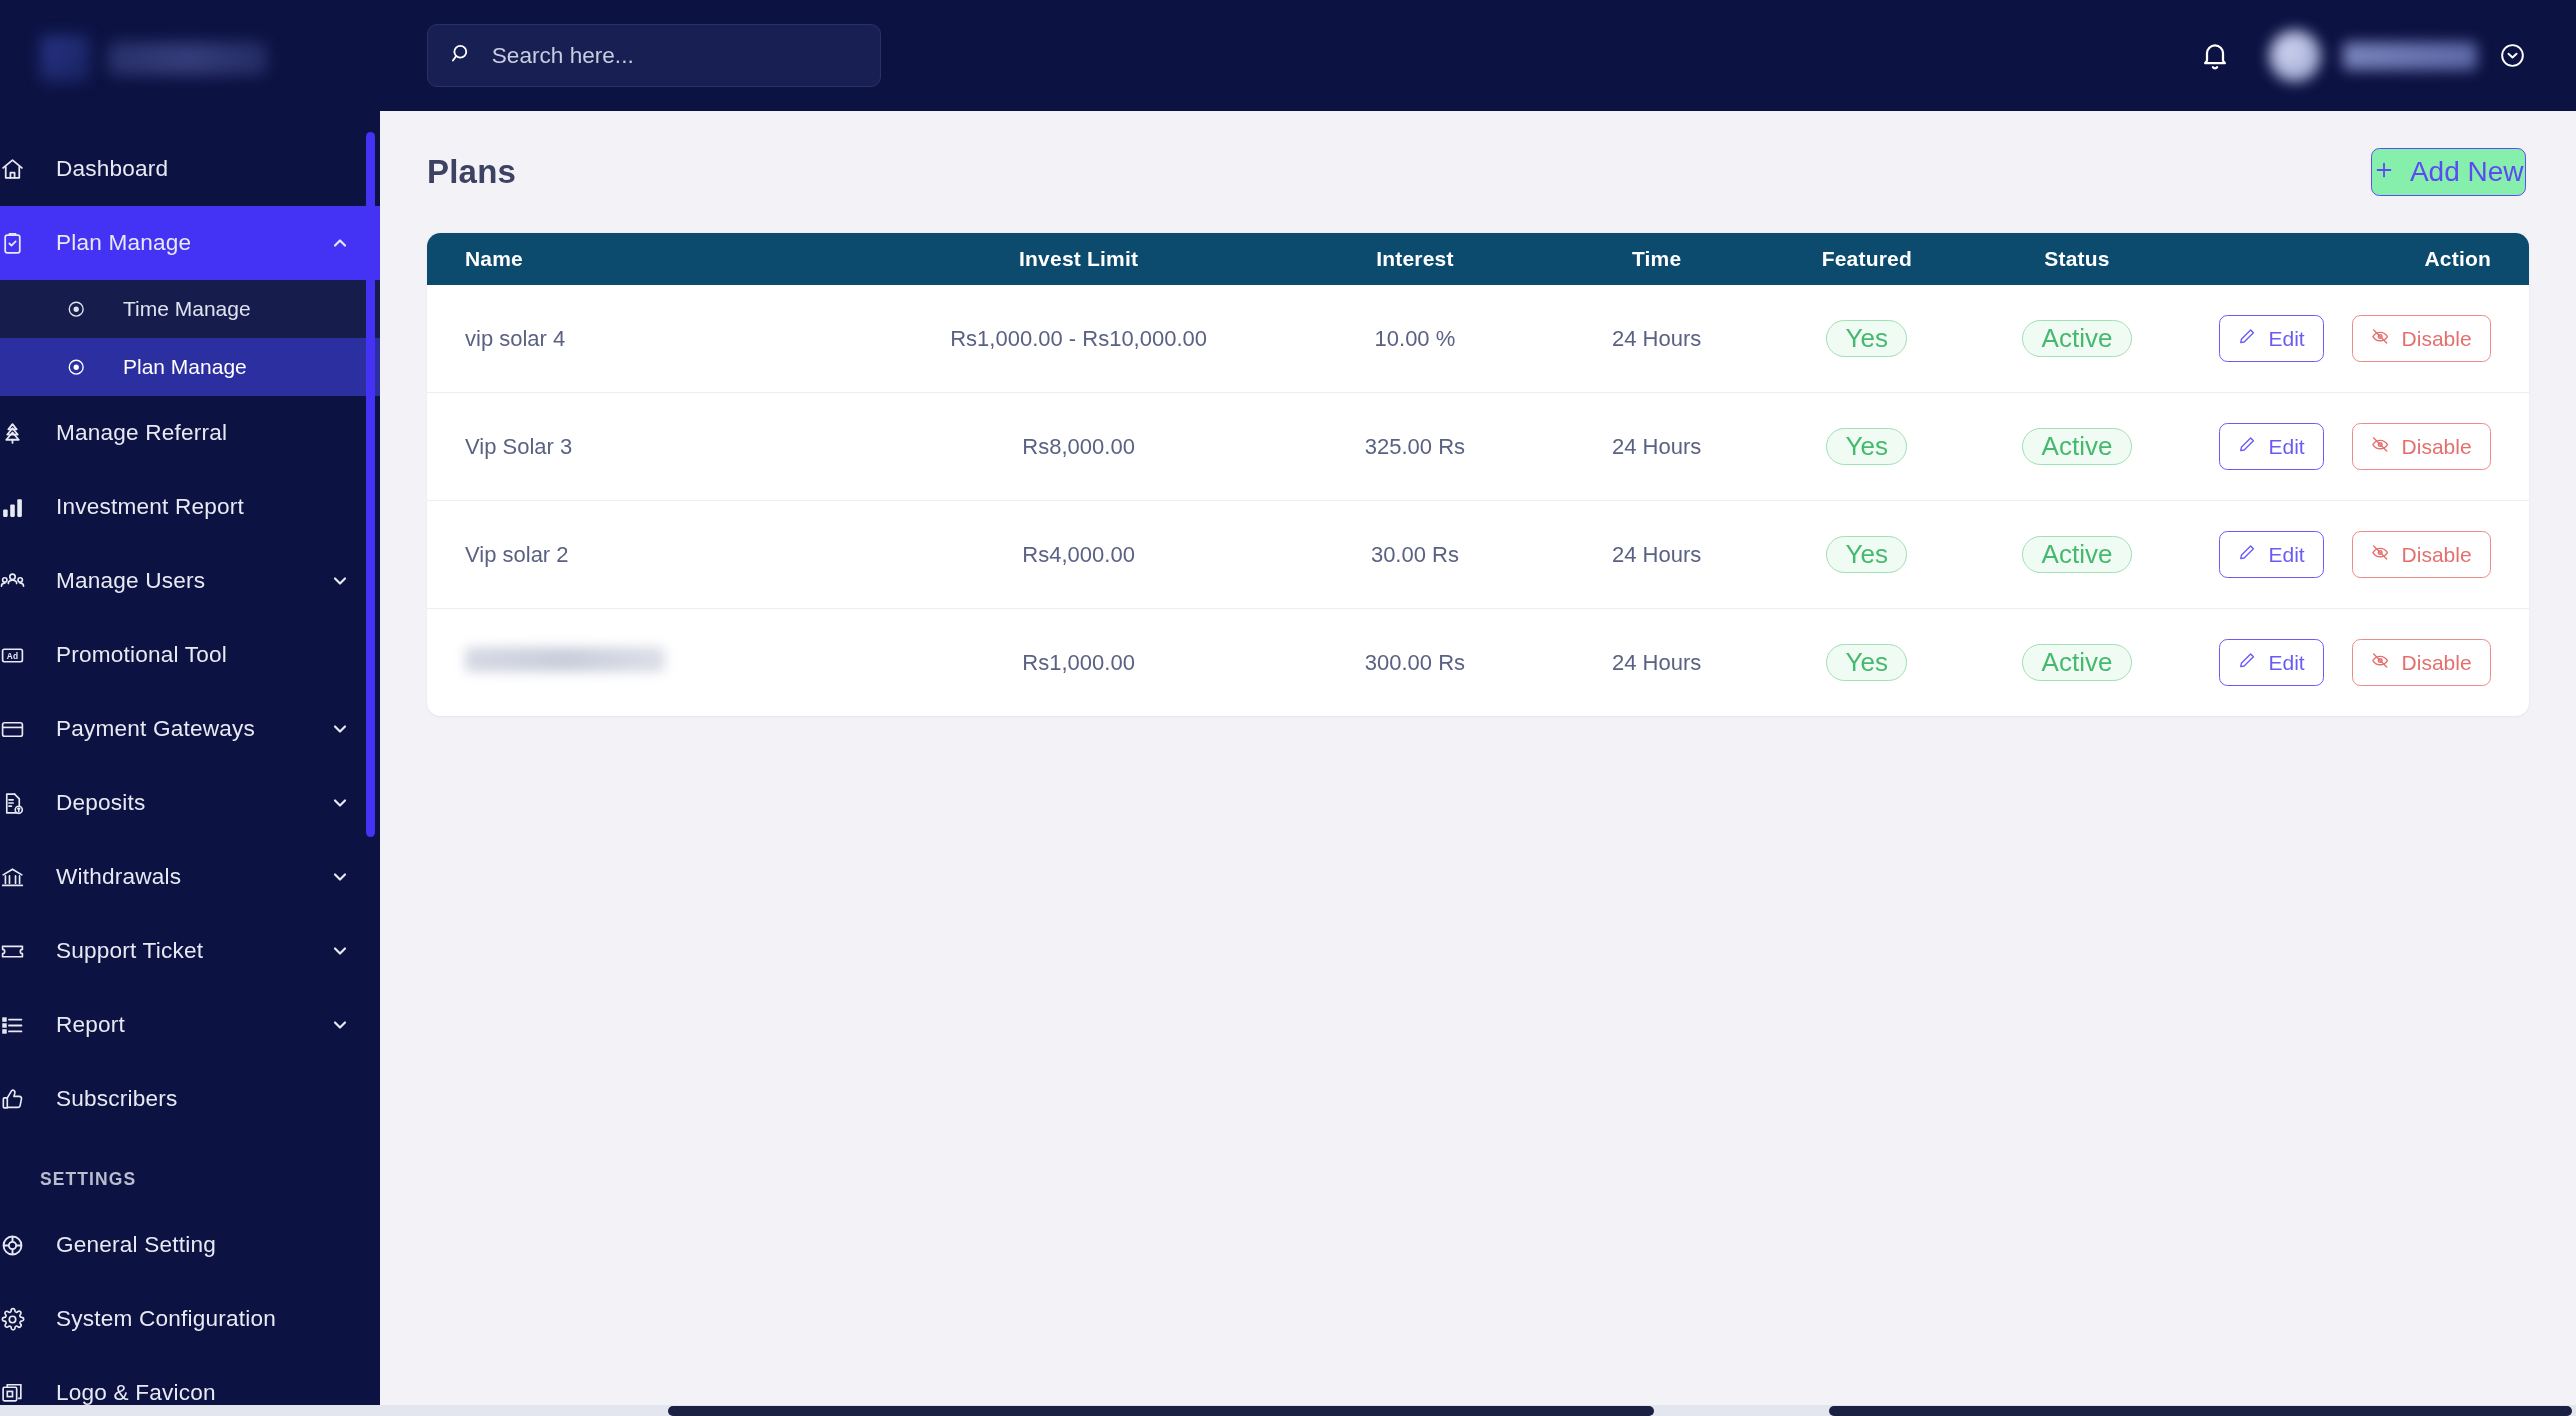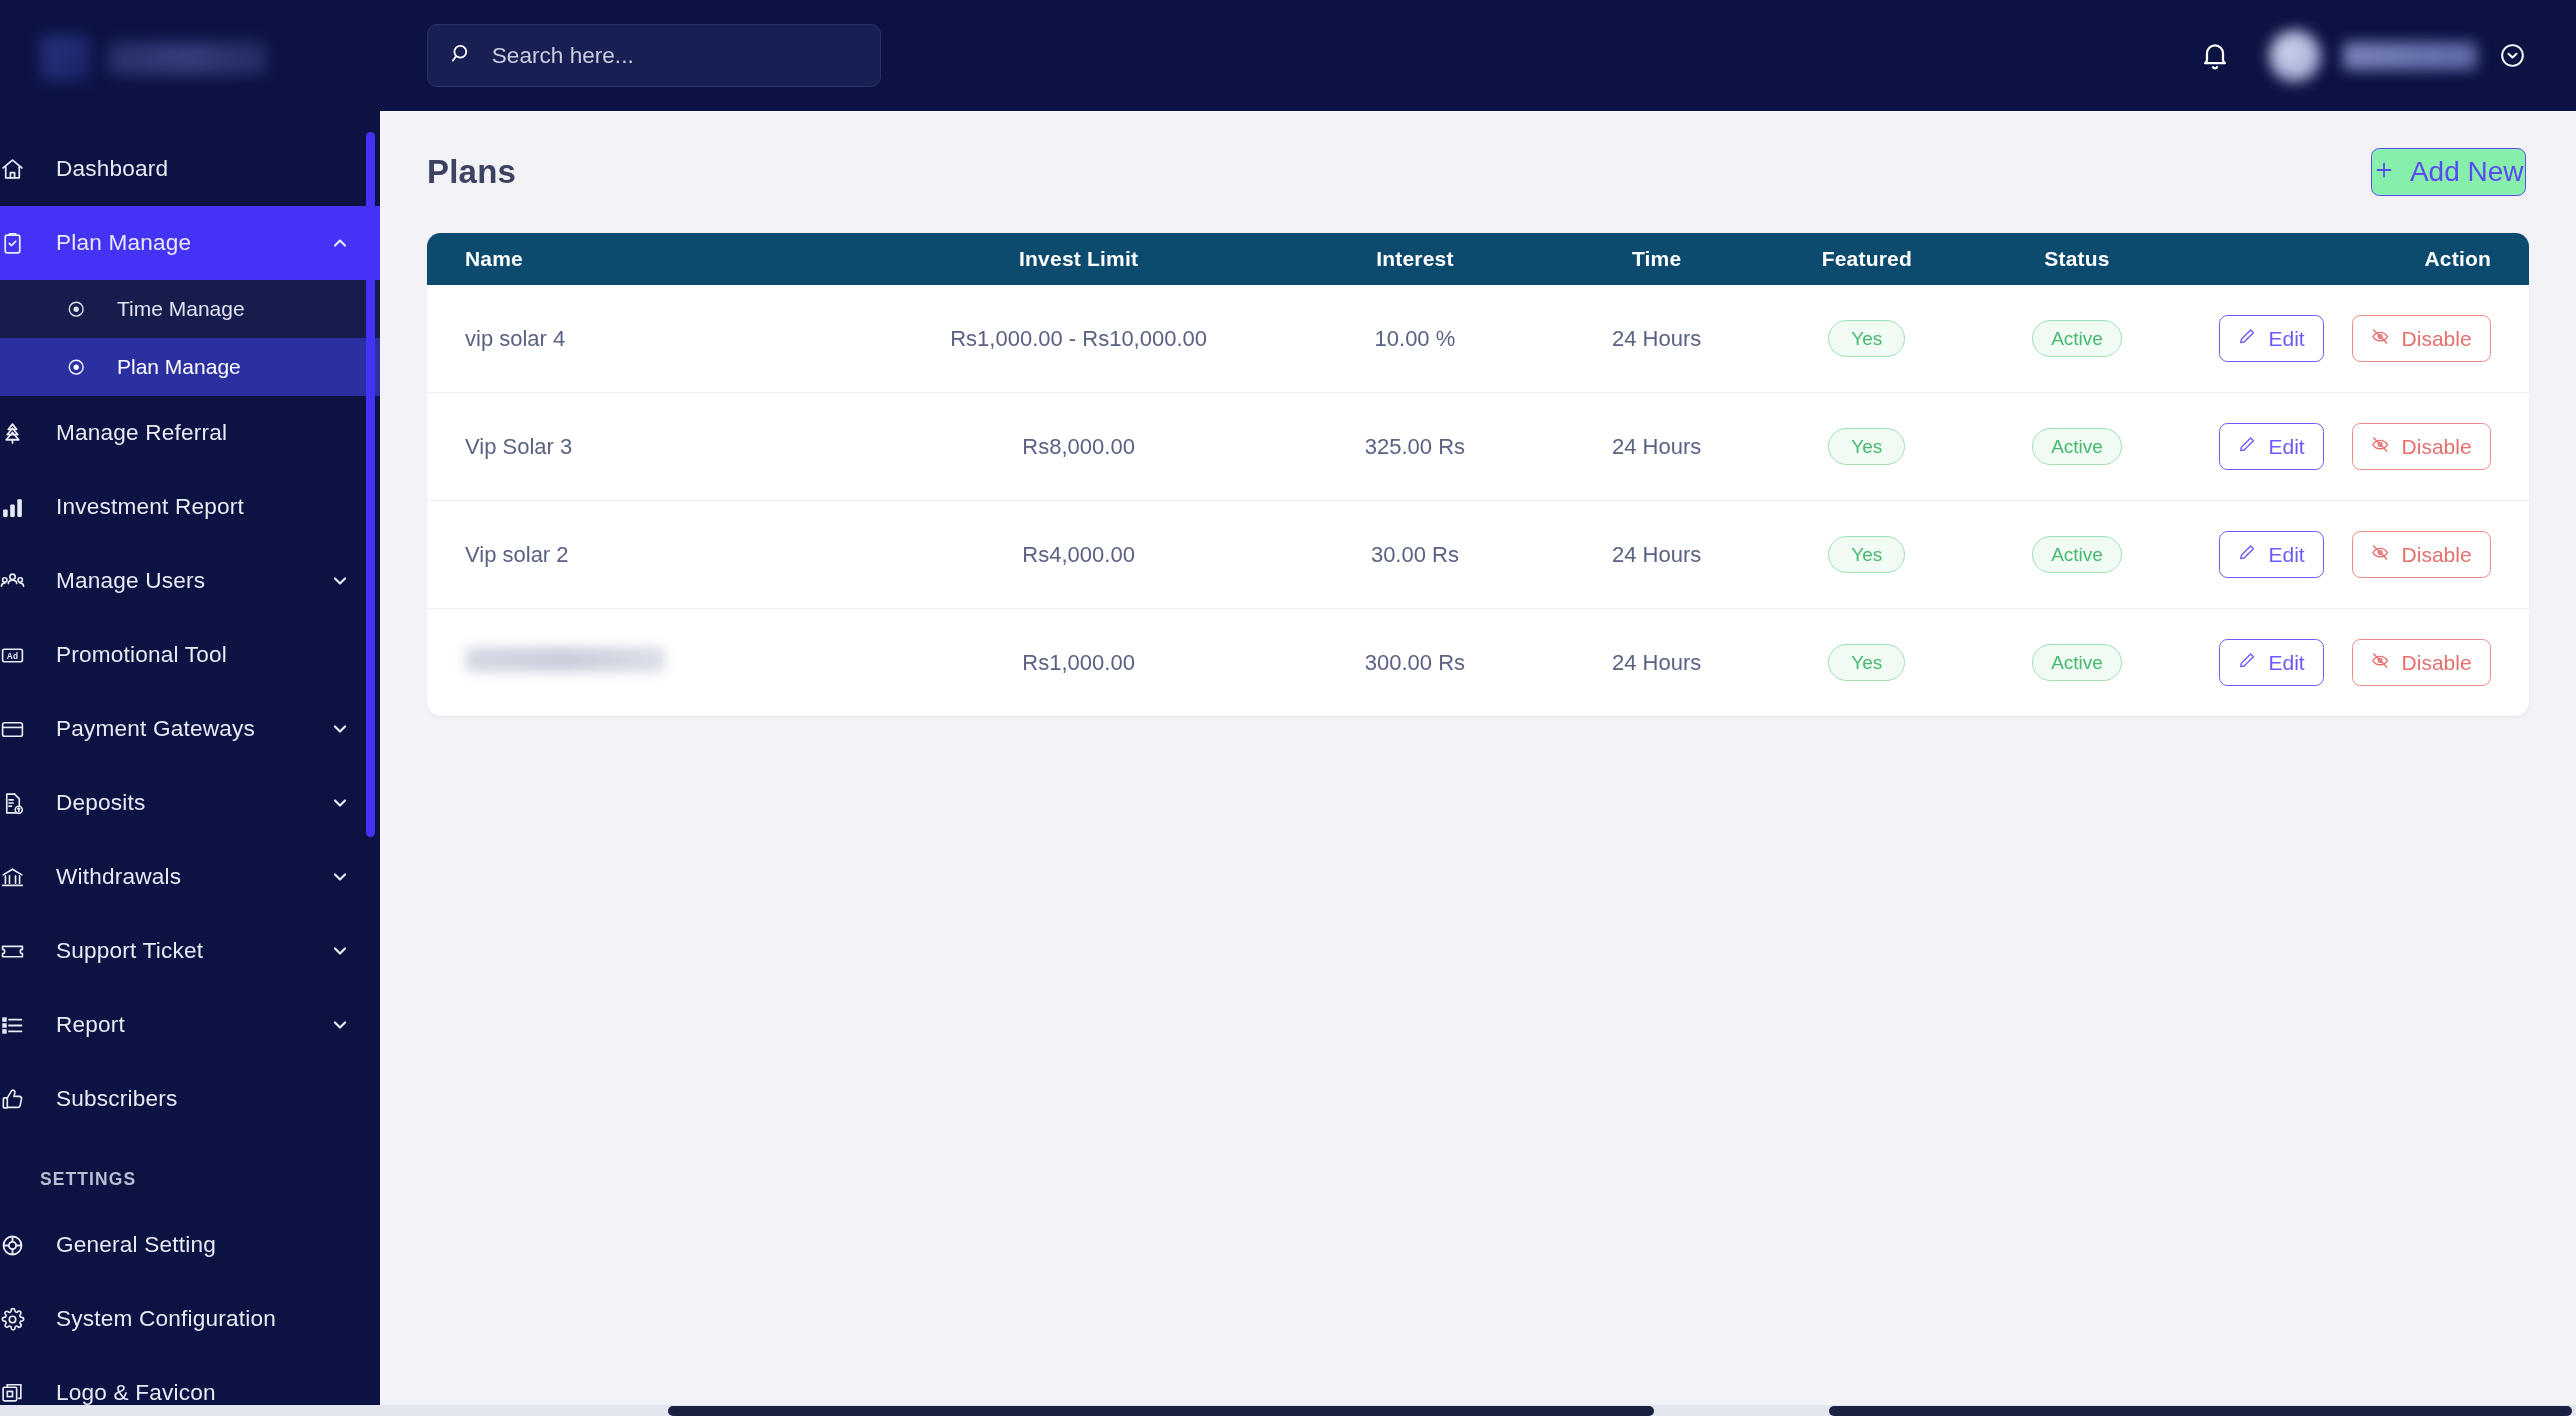--- a/index.html
+++ b/index.html
@@ -75,21 +75,21 @@
     display: flex;
     align-items: center;
     height: 58px;
     padding-left: 67px;
     color: #dfe2ef;
     font-size: 21px;
     background: #161d4d;
     cursor: pointer;
   }
   .sub-item .ico { width: 28px; flex: 0 0 28px; display: flex; align-items: center; }
-  .sub-item .label { margin-left: 22px; text-align: right; }
+  .sub-item .label { margin-left: 28px; text-align: right; }
   .sub-item.active { background: #2b2fa0; color: #ffffff; }
 
   .section-label {
     padding: 33px 0 18.4px 40px;
     font-size: 17.5px;
     font-weight: bold;
     letter-spacing: 1.1px;
     color: #b9bdd0;
   }
 
@@ -205,21 +205,21 @@
     display: inline-flex;
     align-items: center;
     justify-content: center;
     min-width: 77px;
     height: 37px;
     padding: 0 18.4px;
     border-radius: 18.4px;
     border: 0.8px solid #9fe0b4;
     background: #f0fbf4;
     color: #45b96d;
-    font-size: 19px;
+    font-size: 26px;
   }
   .action-group { display: inline-flex; gap: 28px; }
   .btn {
     display: inline-flex;
     align-items: center;
     justify-content: center;
     gap: 11.7px;
     height: 47px;
     padding: 0 18.4px;
     border-radius: 8.4px;

